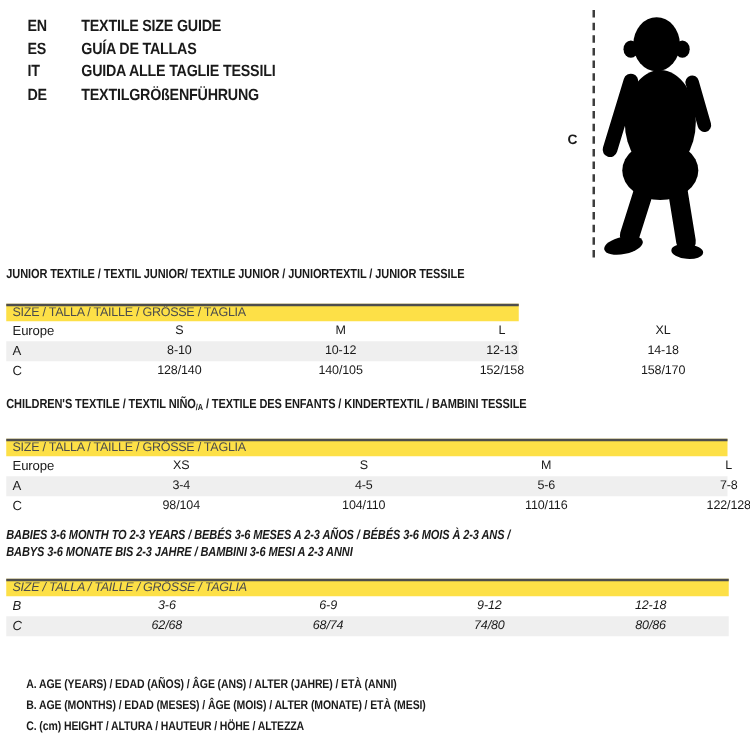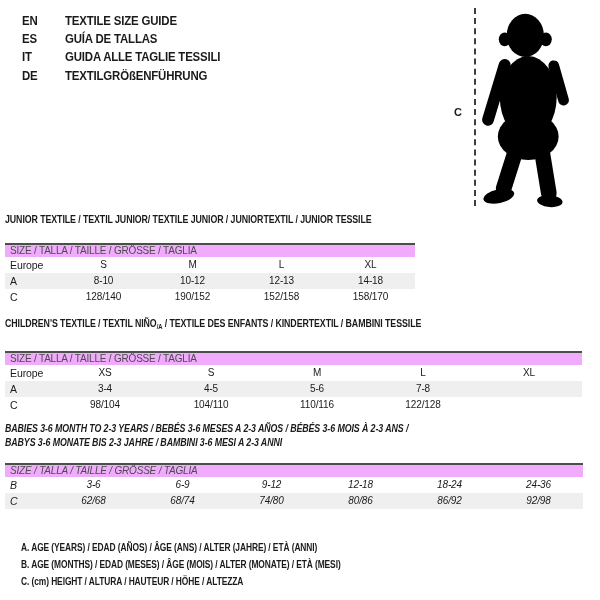--- a/index.html
+++ b/index.html
@@ -29,25 +29,25 @@
   .t3 { top:421px; width:578px;font-style:italic; --lw:44px; --cw:89px; }
   .tbl-title {
     font-size:10.5px; font-weight:bold; line-height:13px; white-space:nowrap;
     transform:scaleX(0.84); transform-origin:0 0; letter-spacing:-0.1px;
   }
   .t1 .tbl-title { margin-bottom:17px; }
   .t2 .tbl-title { margin-bottom:18px; }
   .t3 .tbl-title { line-height:14px; margin-bottom:14px; }
   .tbl-title sub { font-size:7px; vertical-align:-2px; }
   .size-bar {
-    height:14px; background:#f0abfc; border-top:2px solid #4d4d4d;
+    height:14px; background:#fde047; border-top:2px solid #4d4d4d;
     font-size:10px; line-height:12px; color:#4c4c4c; padding-left:5px;
     letter-spacing:-0.2px; white-space:nowrap;
   }
-  .trow { display:flex; height:16px; line-height:16px; font-size:10px; letter-spacing:-0.1px; }
+  .trow { display:flex; height:16px; line-height:16px; font-size:10px; letter-spacing:-0.1px;gap:40px; }
   .trow.alt { background:#efefef; }
   .cell { width:var(--cw); flex:0 0 var(--cw); text-align:center; white-space:nowrap; }
   .cell.label { width:var(--lw); flex:0 0 var(--lw); text-align:left; padding-left:5px; font-size:10.5px; }
   
   .legend { position:absolute; left:21px; top:539px; }
   .legend-line {
     font-size:10px; font-weight:bold; line-height:17px; white-space:nowrap;
     transform:scaleX(0.84); transform-origin:0 50%; letter-spacing:-0.1px;
   }
 </style>
@@ -108,21 +108,21 @@
     <div class="trow alt">
       <span class="cell label">A</span>
       <span class="cell">8-10</span>
       <span class="cell">10-12</span>
       <span class="cell">12-13</span>
       <span class="cell">14-18</span>
     </div>
     <div class="trow">
       <span class="cell label">C</span>
       <span class="cell">128/140</span>
-      <span class="cell">190/152</span>
+      <span class="cell">140/105</span>
       <span class="cell">152/158</span>
       <span class="cell">158/170</span>
     </div>
   </section>
 
   <section class="tbl t2">
     <h2 class="tbl-title"><span>CHILDREN'S TEXTILE / TEXTIL NIÑO</span><sub>/A</sub><span> / TEXTILE DES ENFANTS / KINDERTEXTIL / BAMBINI TESSILE</span></h2>
     <div class="size-bar">SIZE / TALLA / TAILLE / GRÖSSE / TAGLIA</div>
     <div class="trow">
       <span class="cell label">Europe</span>

